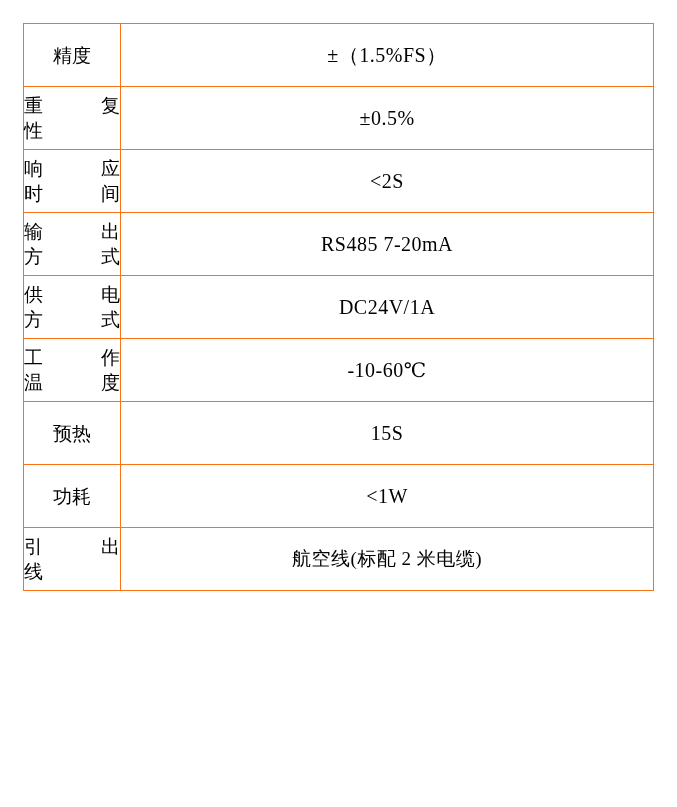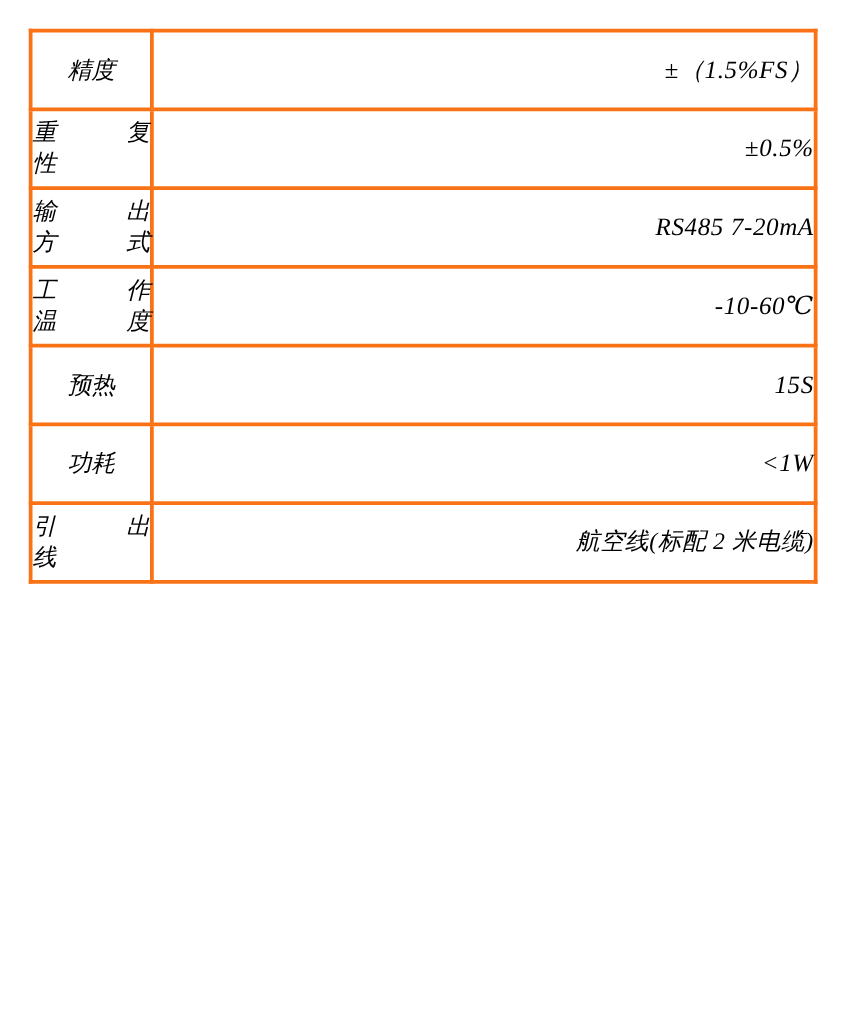--- a/index.html
+++ b/index.html
@@ -20,24 +20,23 @@
     height: 807px;
     box-sizing: border-box;
     padding: 23px 23px 0 23px;
   }
   table.spec-table {
     width: 631px;
     border-collapse: collapse;
     table-layout: fixed;
   }
   table.spec-table td {
-    border: 3px solid #f97316;
+    border: 1px solid #f97316;
     vertical-align: middle;
     padding: 0;
-    font-style: italic;
   }
   td.label-cell {
     width: 97px;
     height: 63px;
     text-align: center;
     padding: 0 10px;
     box-sizing: border-box;
     font-size: 19px;
     line-height: 25px;
     letter-spacing: 0px;
@@ -49,21 +48,21 @@
     text-align-last: justify;
   }
   td.label-cell.one-line .label-inner {
     text-align: center;
     text-align-last: center;
   }
   td.value-cell {
     padding-left: 11px;
     font-size: 20px;
     line-height: 26px;
-    text-align: right;
+    text-align: center;
     letter-spacing: 0.5px;
   }
   td.value-cell.small {
     font-size: 19px;
   }
 </style>
 </head>
 <body>
 
 <div class="page">
@@ -77,24 +76,38 @@
       </tr>
       <tr>
         <td class="label-cell">
             <span class="label-inner">重  复</span>
             <span class="label-inner">性</span>
           </td>
         <td class="value-cell">±0.5%</td>
       </tr>
       <tr>
         <td class="label-cell">
+            <span class="label-inner">响  应</span>
+            <span class="label-inner">时  间</span>
+          </td>
+        <td class="value-cell">&lt;2S</td>
+      </tr>
+      <tr>
+        <td class="label-cell">
             <span class="label-inner">输  出</span>
             <span class="label-inner">方  式</span>
           </td>
         <td class="value-cell">RS485  7-20mA</td>
+      </tr>
+      <tr>
+        <td class="label-cell">
+            <span class="label-inner">供  电</span>
+            <span class="label-inner">方  式</span>
+          </td>
+        <td class="value-cell">DC24V/1A</td>
       </tr>
       <tr>
         <td class="label-cell">
             <span class="label-inner">工  作</span>
             <span class="label-inner">温  度</span>
           </td>
         <td class="value-cell">-10-60℃</td>
       </tr>
       <tr>
         <td class="label-cell one-line">

